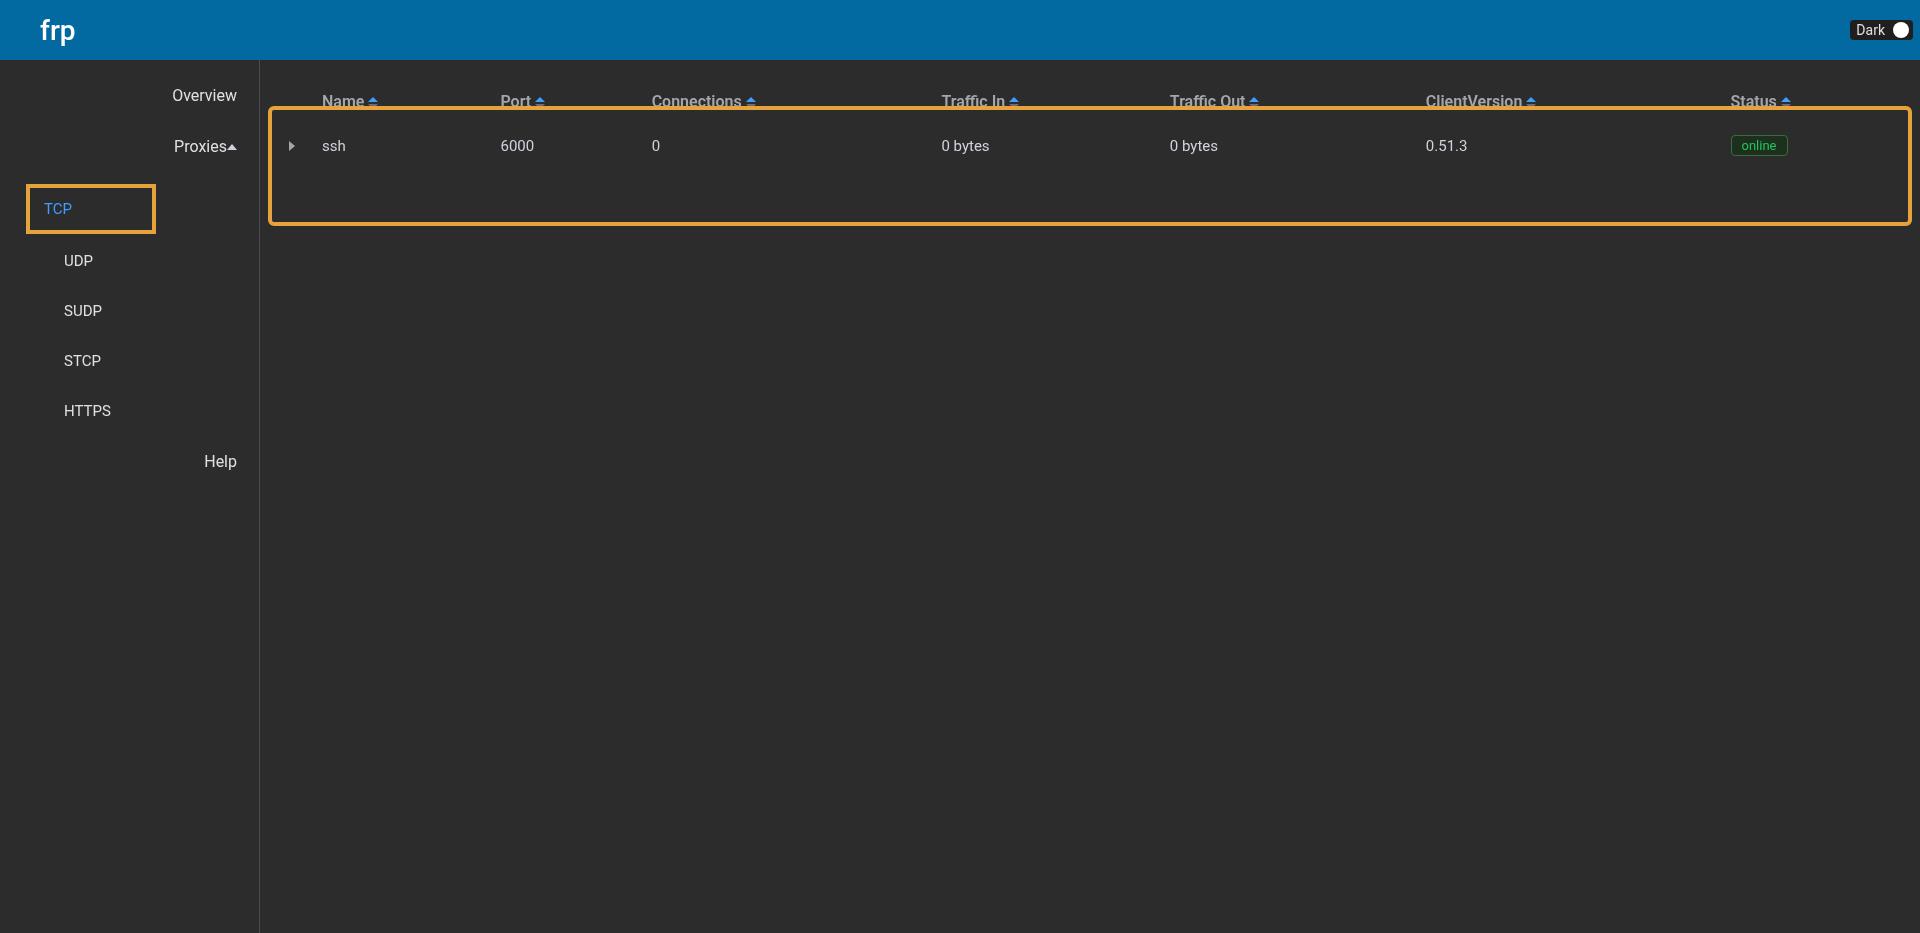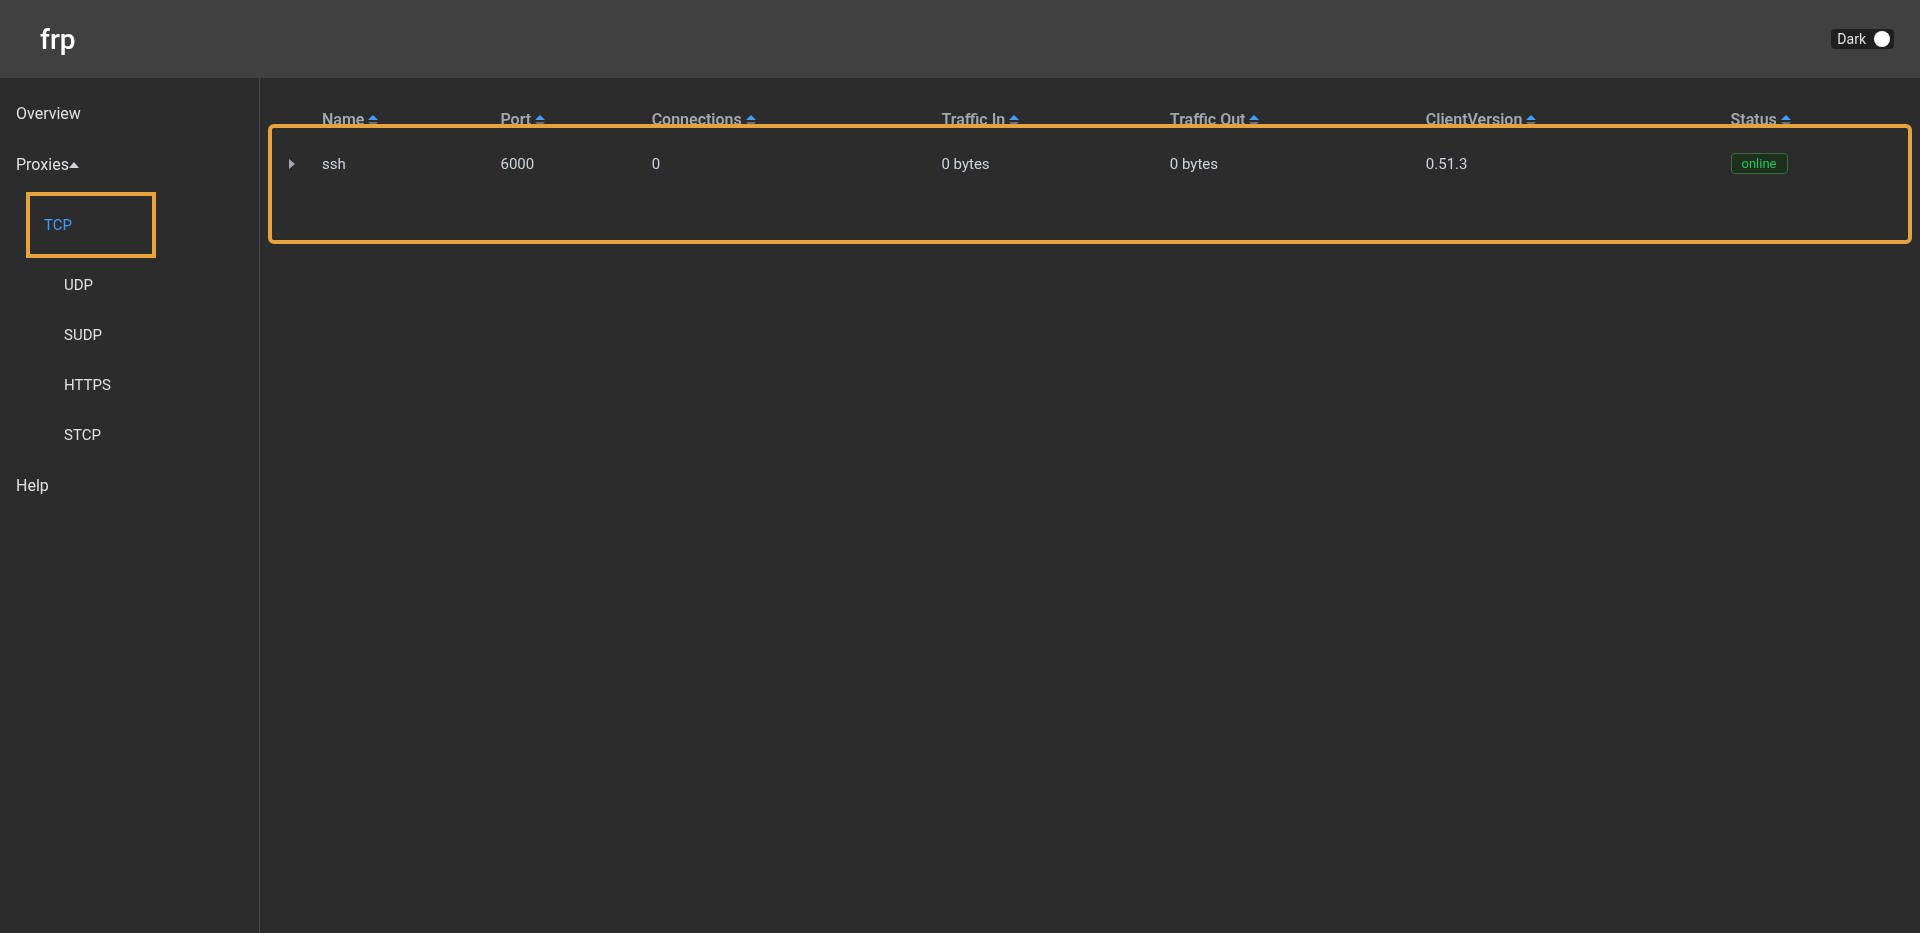--- a/index.html
+++ b/index.html
@@ -5,26 +5,26 @@
     * { margin: 0; padding: 0; box-sizing: border-box; }
     body {
       font-family: -apple-system, BlinkMacSystemFont, "Segoe UI", Roboto, "Helvetica Neue", Arial, sans-serif;
       background: #2c2c2c;
       color: #cfd3dc;
       width: 1920px;
       height: 933px;
       overflow: hidden;
     }
     .header {
-      height: 78px;
-      background: #404040;
+      height: 60px;
+      background: #0369a1;
       display: flex;
       align-items: center;
       justify-content: space-between;
-      padding: 0 26px 0 40px;
+      padding: 0 7px 0 40px;
     }
     .logo {
       font-size: 28px;
       font-weight: 500;
       color: #fff;
     }
     .dark-toggle {
       display: flex;
       align-items: center;
       background: #1f1f1f;
@@ -44,34 +44,34 @@
       background: #2c2c2c;
       border-right: 1px solid #4c4c4c;
       padding-top: 10px;
     }
     .menu-item, .submenu-item {
       color: #e0e0e0;
       font-size: 16px;
       cursor: pointer;
     }
     .menu-item {
-      padding: 16px 16px;
+      padding: 16px 22px;
       display: flex;
-      justify-content: flex-start;
+      justify-content: flex-end;
       align-items: center;
     }
     .submenu-item {
       padding: 16px 22px 16px 64px;
       font-size: 15px;
     }
     .submenu-item.active {
       color: #409eff;
       border: 4px solid #e6a23c;
-      margin: 2px 8px 2px 26px;
-      padding: 20px 14px;
+      margin: 12px 8px 2px 26px;
+      padding: 12px 14px;
       max-width: 130px;
     }
     .chevron {
       width: 0; height: 0;
       border-left: 5px solid transparent;
       border-right: 5px solid transparent;
       border-bottom: 6px solid #cfd3dc;
     }
     .main { flex: 1; padding: 20px 12px; position: relative; }
     .table { width: 100%; border-collapse: collapse; }
@@ -138,22 +138,22 @@
     <div class="menu-item">
       <span>Overview</span>
     </div>
     <div class="menu-item">
       <span>Proxies</span>
       <span class="chevron"></span>
     </div>
     <div class="submenu-item active"><span>TCP</span></div>
     <div class="submenu-item"><span>UDP</span></div>
     <div class="submenu-item"><span>SUDP</span></div>
+    <div class="submenu-item"><span>STCP</span></div>
     <div class="submenu-item"><span>HTTPS</span></div>
-    <div class="submenu-item"><span>STCP</span></div>
     <div class="menu-item">
       <span>Help</span>
     </div>
   </div>
 
   <div class="main">
     <table class="table">
       <thead>
         <tr>
           <th class="expand-cell"></th>

